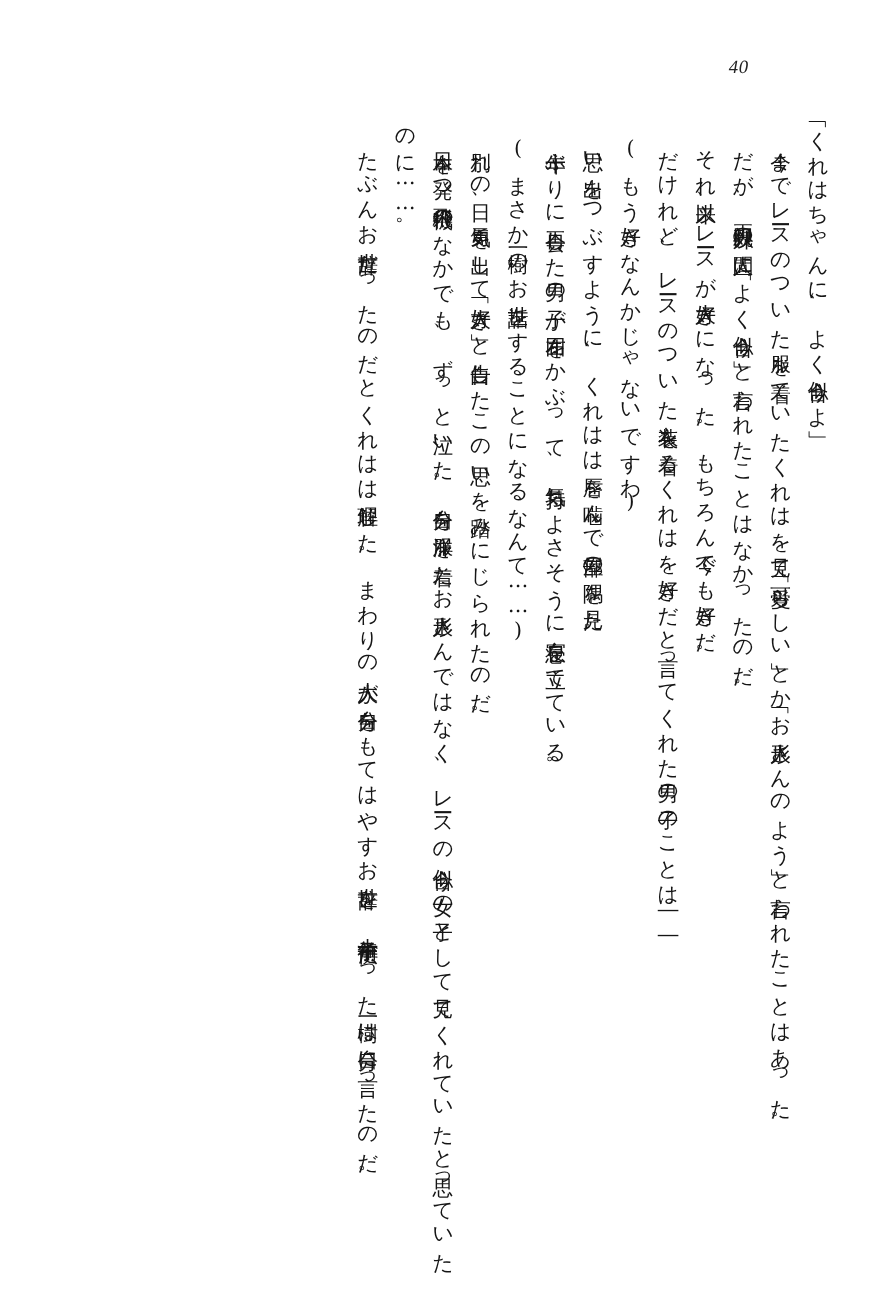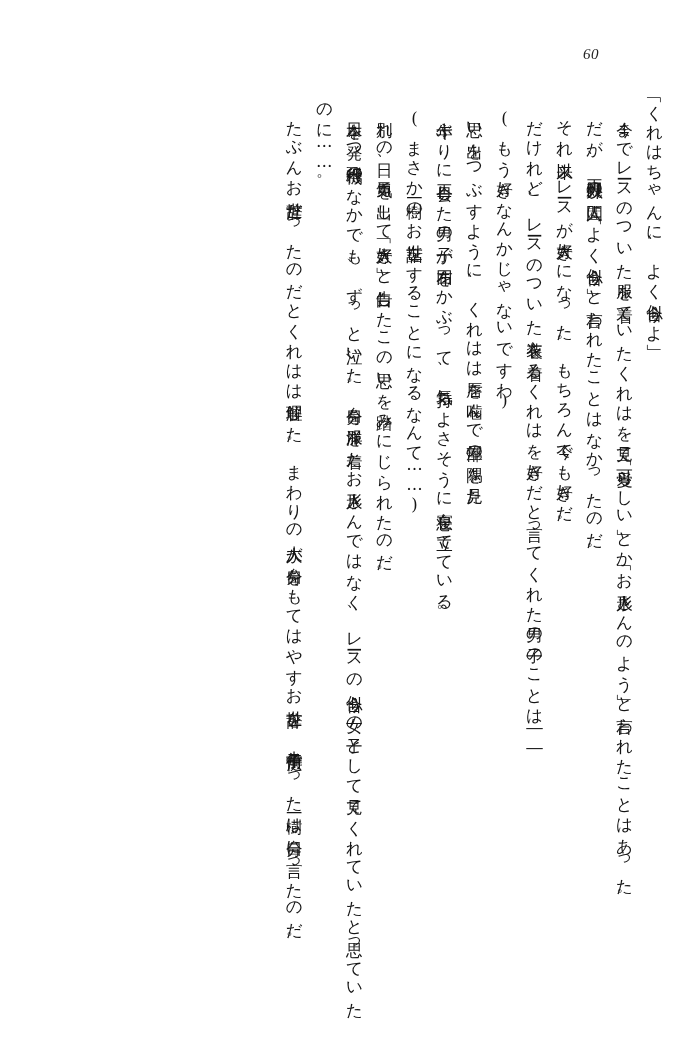--- a/index.html
+++ b/index.html
@@ -56,21 +56,21 @@
   }
   .text-block p.indent {
     text-indent: 1em;
   }
 </style>
 </head>
 <body>
 
 <div class="page">
 
-  <div class="page-number">60</div>
+  <div class="page-number">40</div>
 
   <div class="text-block">
     <p>「くれはちゃんに、よく似合うよ」</p>
     <p class="indent">今までレースのついた服を着ていたくれはを見て「可愛らしい」とか「お人形さんのよう」と言われたことはあった。</p>
     <p class="indent">だが、両親以外の人間に「よく似合う」と言われたことはなかったのだ。</p>
     <p class="indent">それ以来、レースが大好きになった。もちろん今でも好きだ。</p>
     <p class="indent">だけれど、レースのついた衣装を着るくれはを好きだと言ってくれた男の子のことは――</p>
     <p class="indent">(もう好きなんかじゃないですわ)</p>
     <p class="indent">思い出をつぶすように、くれはは唇を噛んで部屋の隅を見た。</p>
     <p class="indent">十年ぶりに再会した男の子が布団をかぶって、気持ちよさそうに寝息を立てている。</p>

